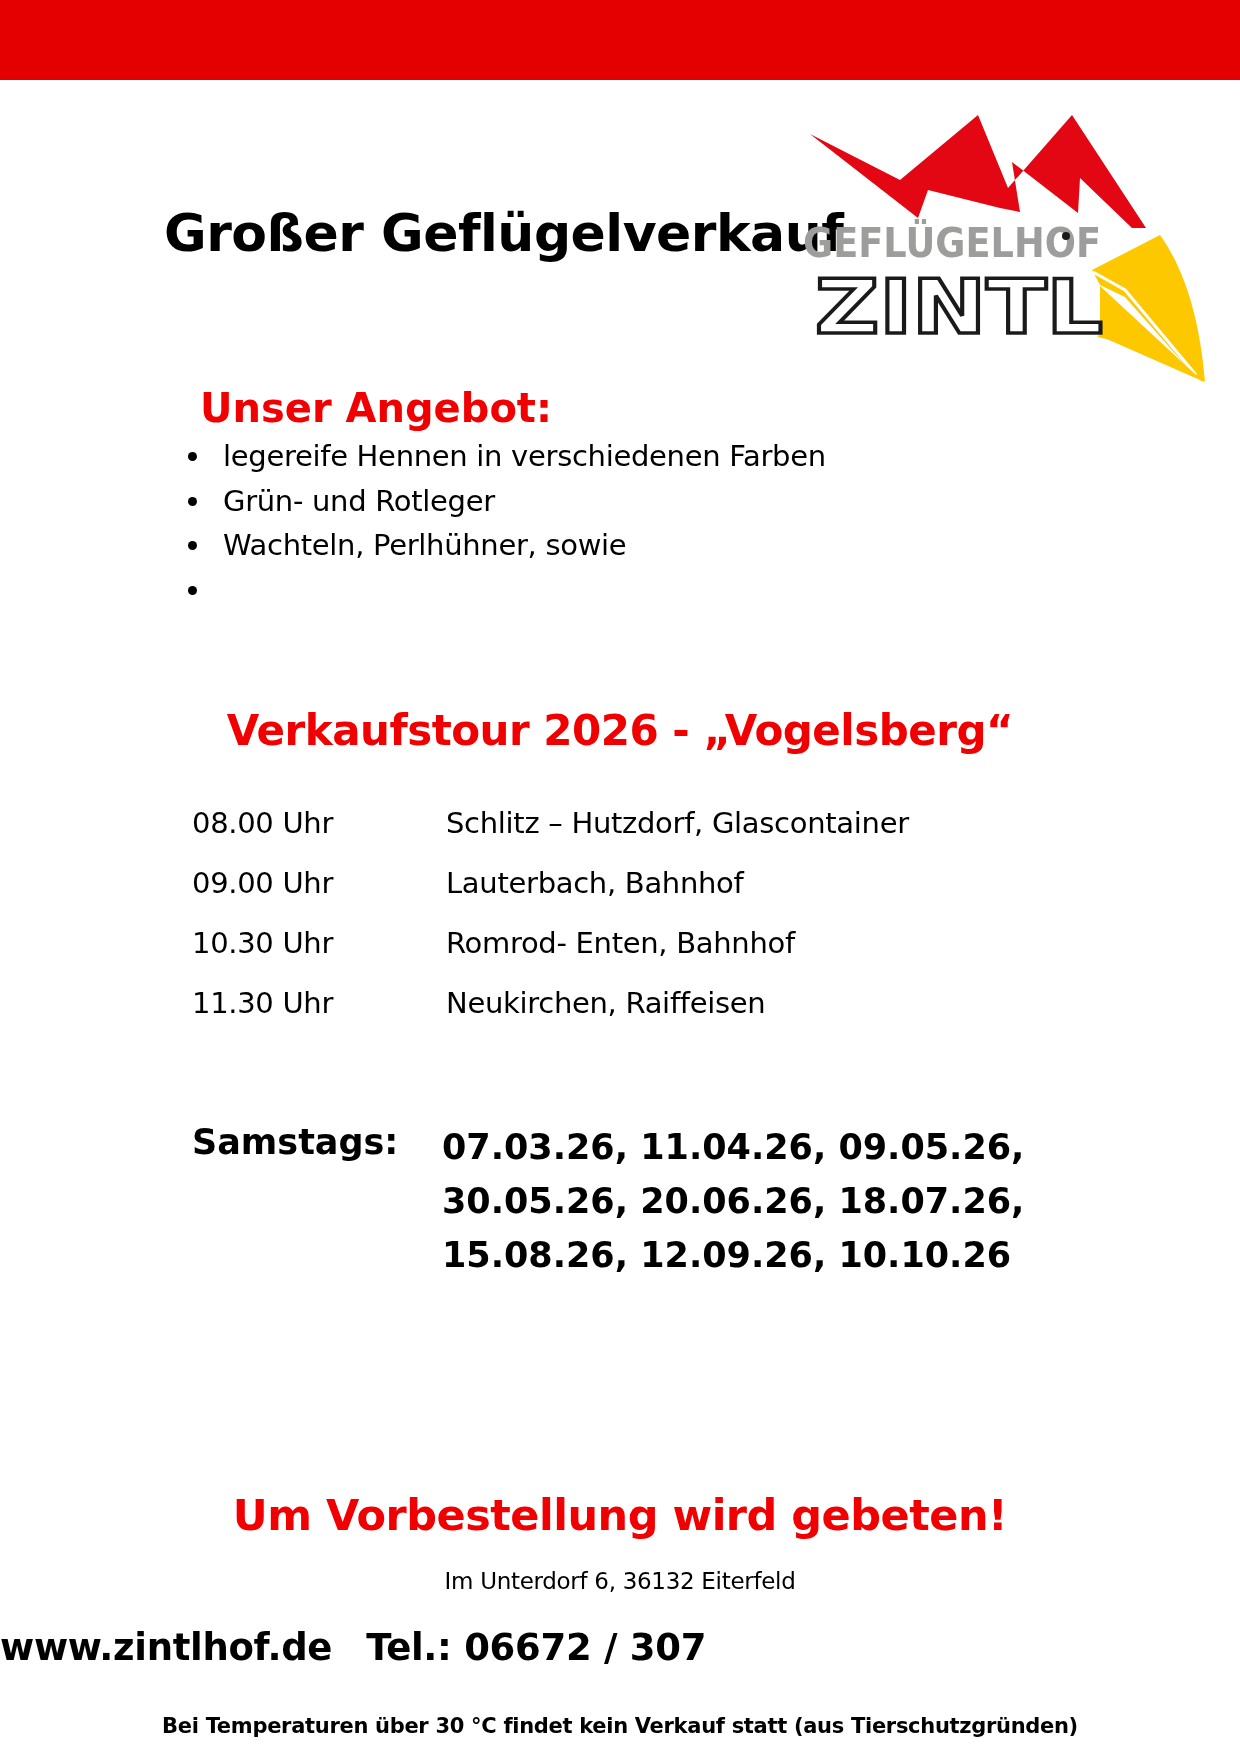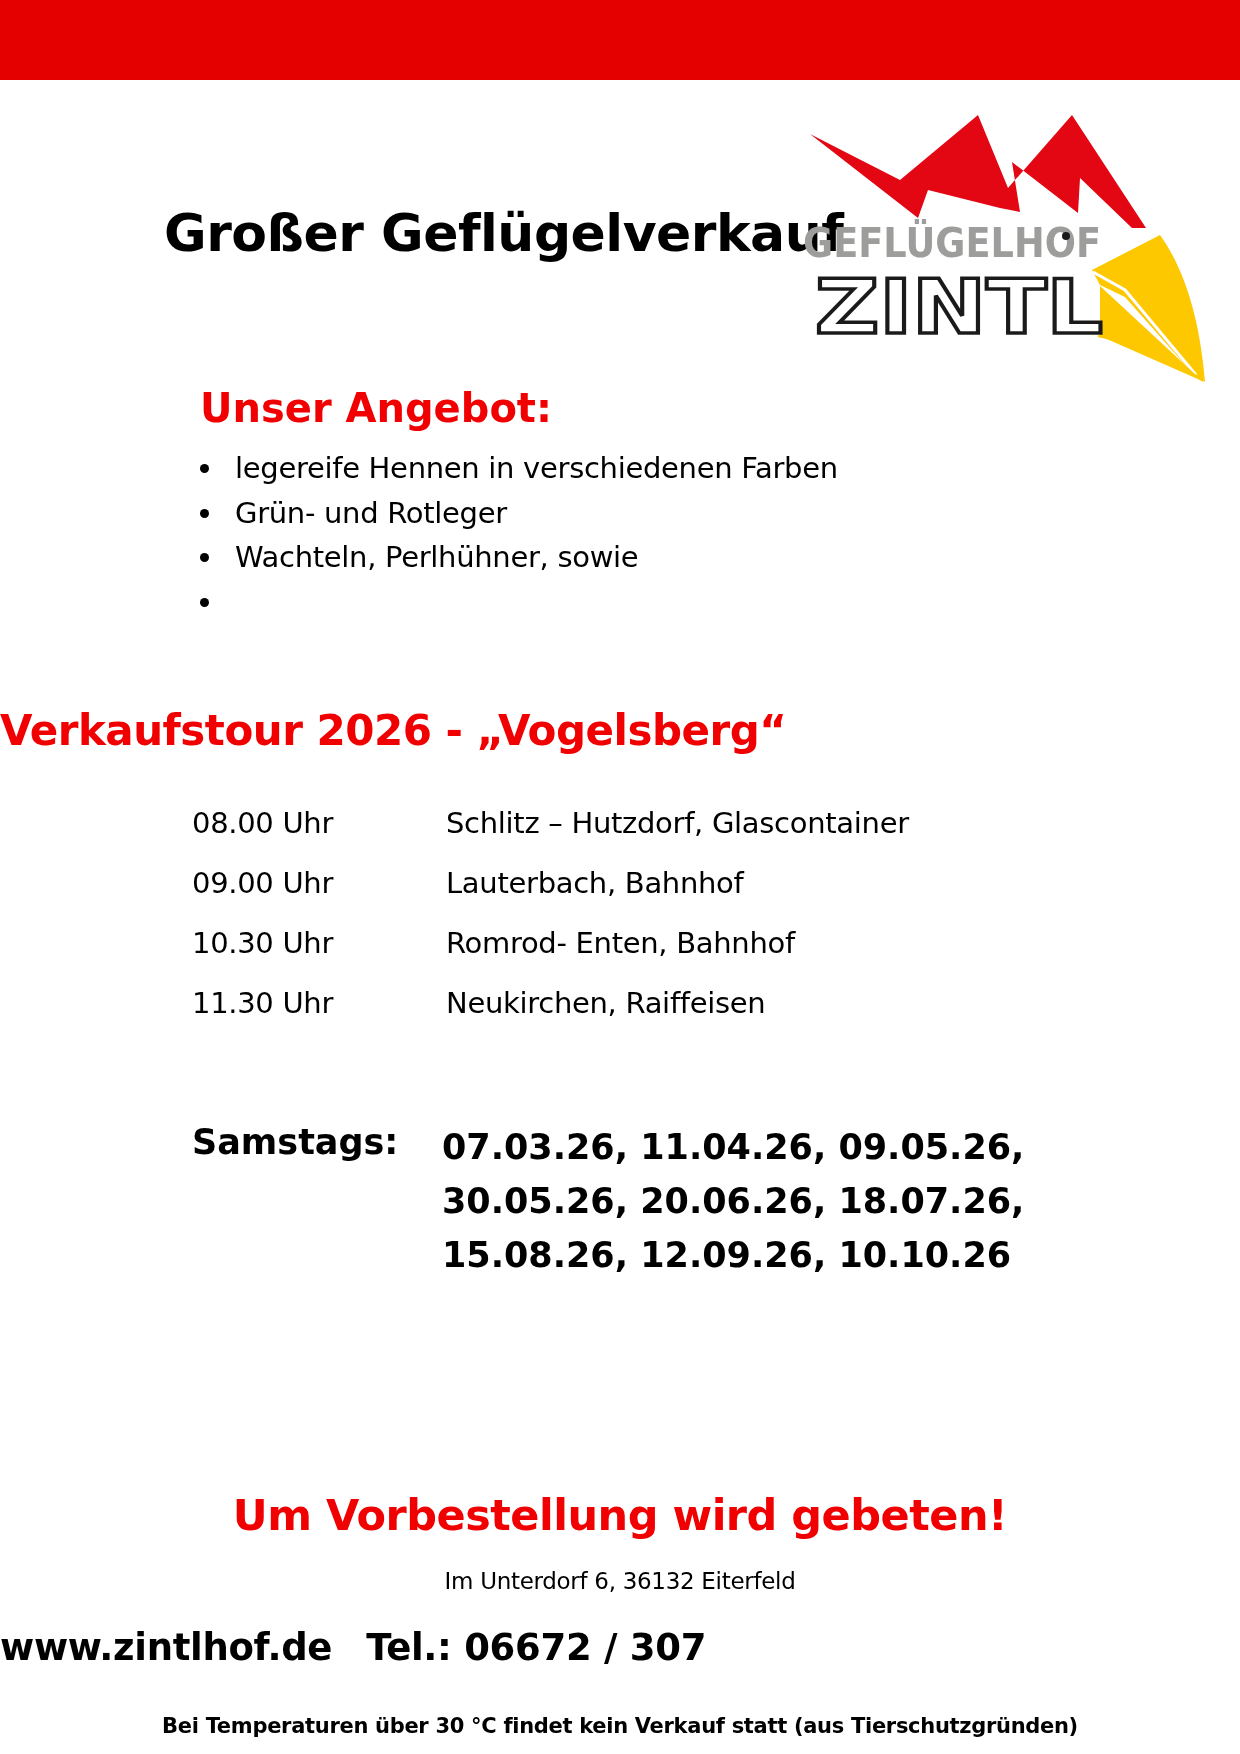--- a/index.html
+++ b/index.html
@@ -3,24 +3,24 @@
 <meta charset="utf-8">
 <style>
   html, body { margin:0; padding:0; background:#ffffff; }
   body { width:1240px; height:1754px; position:relative; overflow:hidden;
          font-family:"DejaVu Sans", sans-serif; color:#000; }
   .topbar { position:absolute; left:0; top:0; width:1240px; height:80px; background:#e50000; }
   .abs { position:absolute; white-space:nowrap; }
   .title { left:148px; top:203px; font-size:52px; font-weight:bold; letter-spacing:-0.5px;margin-left:16px; }
   .red { color:#f00000; }
   .h-angebot { left:200px; top:340px; font-size:40px; font-weight:bold;margin-top:45px; }
-  .bullets { left:186px; top:434px; margin:12px; padding:0; list-style:none; }
+  .bullets { left:186px; top:434px; margin:0; padding:0; list-style:none; }
   .bullets li { font-size:29px; height:44.5px; line-height:44px; position:relative; padding-left:37px; letter-spacing:-0.3px; }
   .bullets li .dot { position:absolute; left:2px; top:18px; width:9px; height:9px; border-radius:50%; background:#000; }
-  .h-tour { left:0; width:1240px; top:706px; font-size:42px; font-weight:bold; letter-spacing:-0.5px; }
+  .h-tour { left:0; width:1240px; text-align:center; top:706px; font-size:42px; font-weight:bold; letter-spacing:-0.5px; }
   .tour { left:192px; top:800px; }
   .tour .row { height:60px; line-height:46px; font-size:29px; position:relative; letter-spacing:-0.3px; }
   .tour .time { position:absolute; left:0; }
   .tour .loc { position:absolute; left:254px; }
   .sam-label { left:192px; top:1122px; font-size:35px; font-weight:bold; }
   .sam-dates { left:442px; top:1122px; font-size:35px; font-weight:bold; line-height:54px; }
   .sam-dates div { height:54px; line-height:50px; }
   .h-vorbest { left:0; width:1240px; text-align:center; top:1490px; font-size:43px; font-weight:bold; letter-spacing:-0.5px; }
   .address { left:0; width:1240px; text-align:center; top:1568px; font-size:23px; letter-spacing:-0.3px; }
   .contact { left:0; width:1240px; text-align:left; top:1626px; font-size:37px; font-weight:bold; letter-spacing:-0.3px; }

